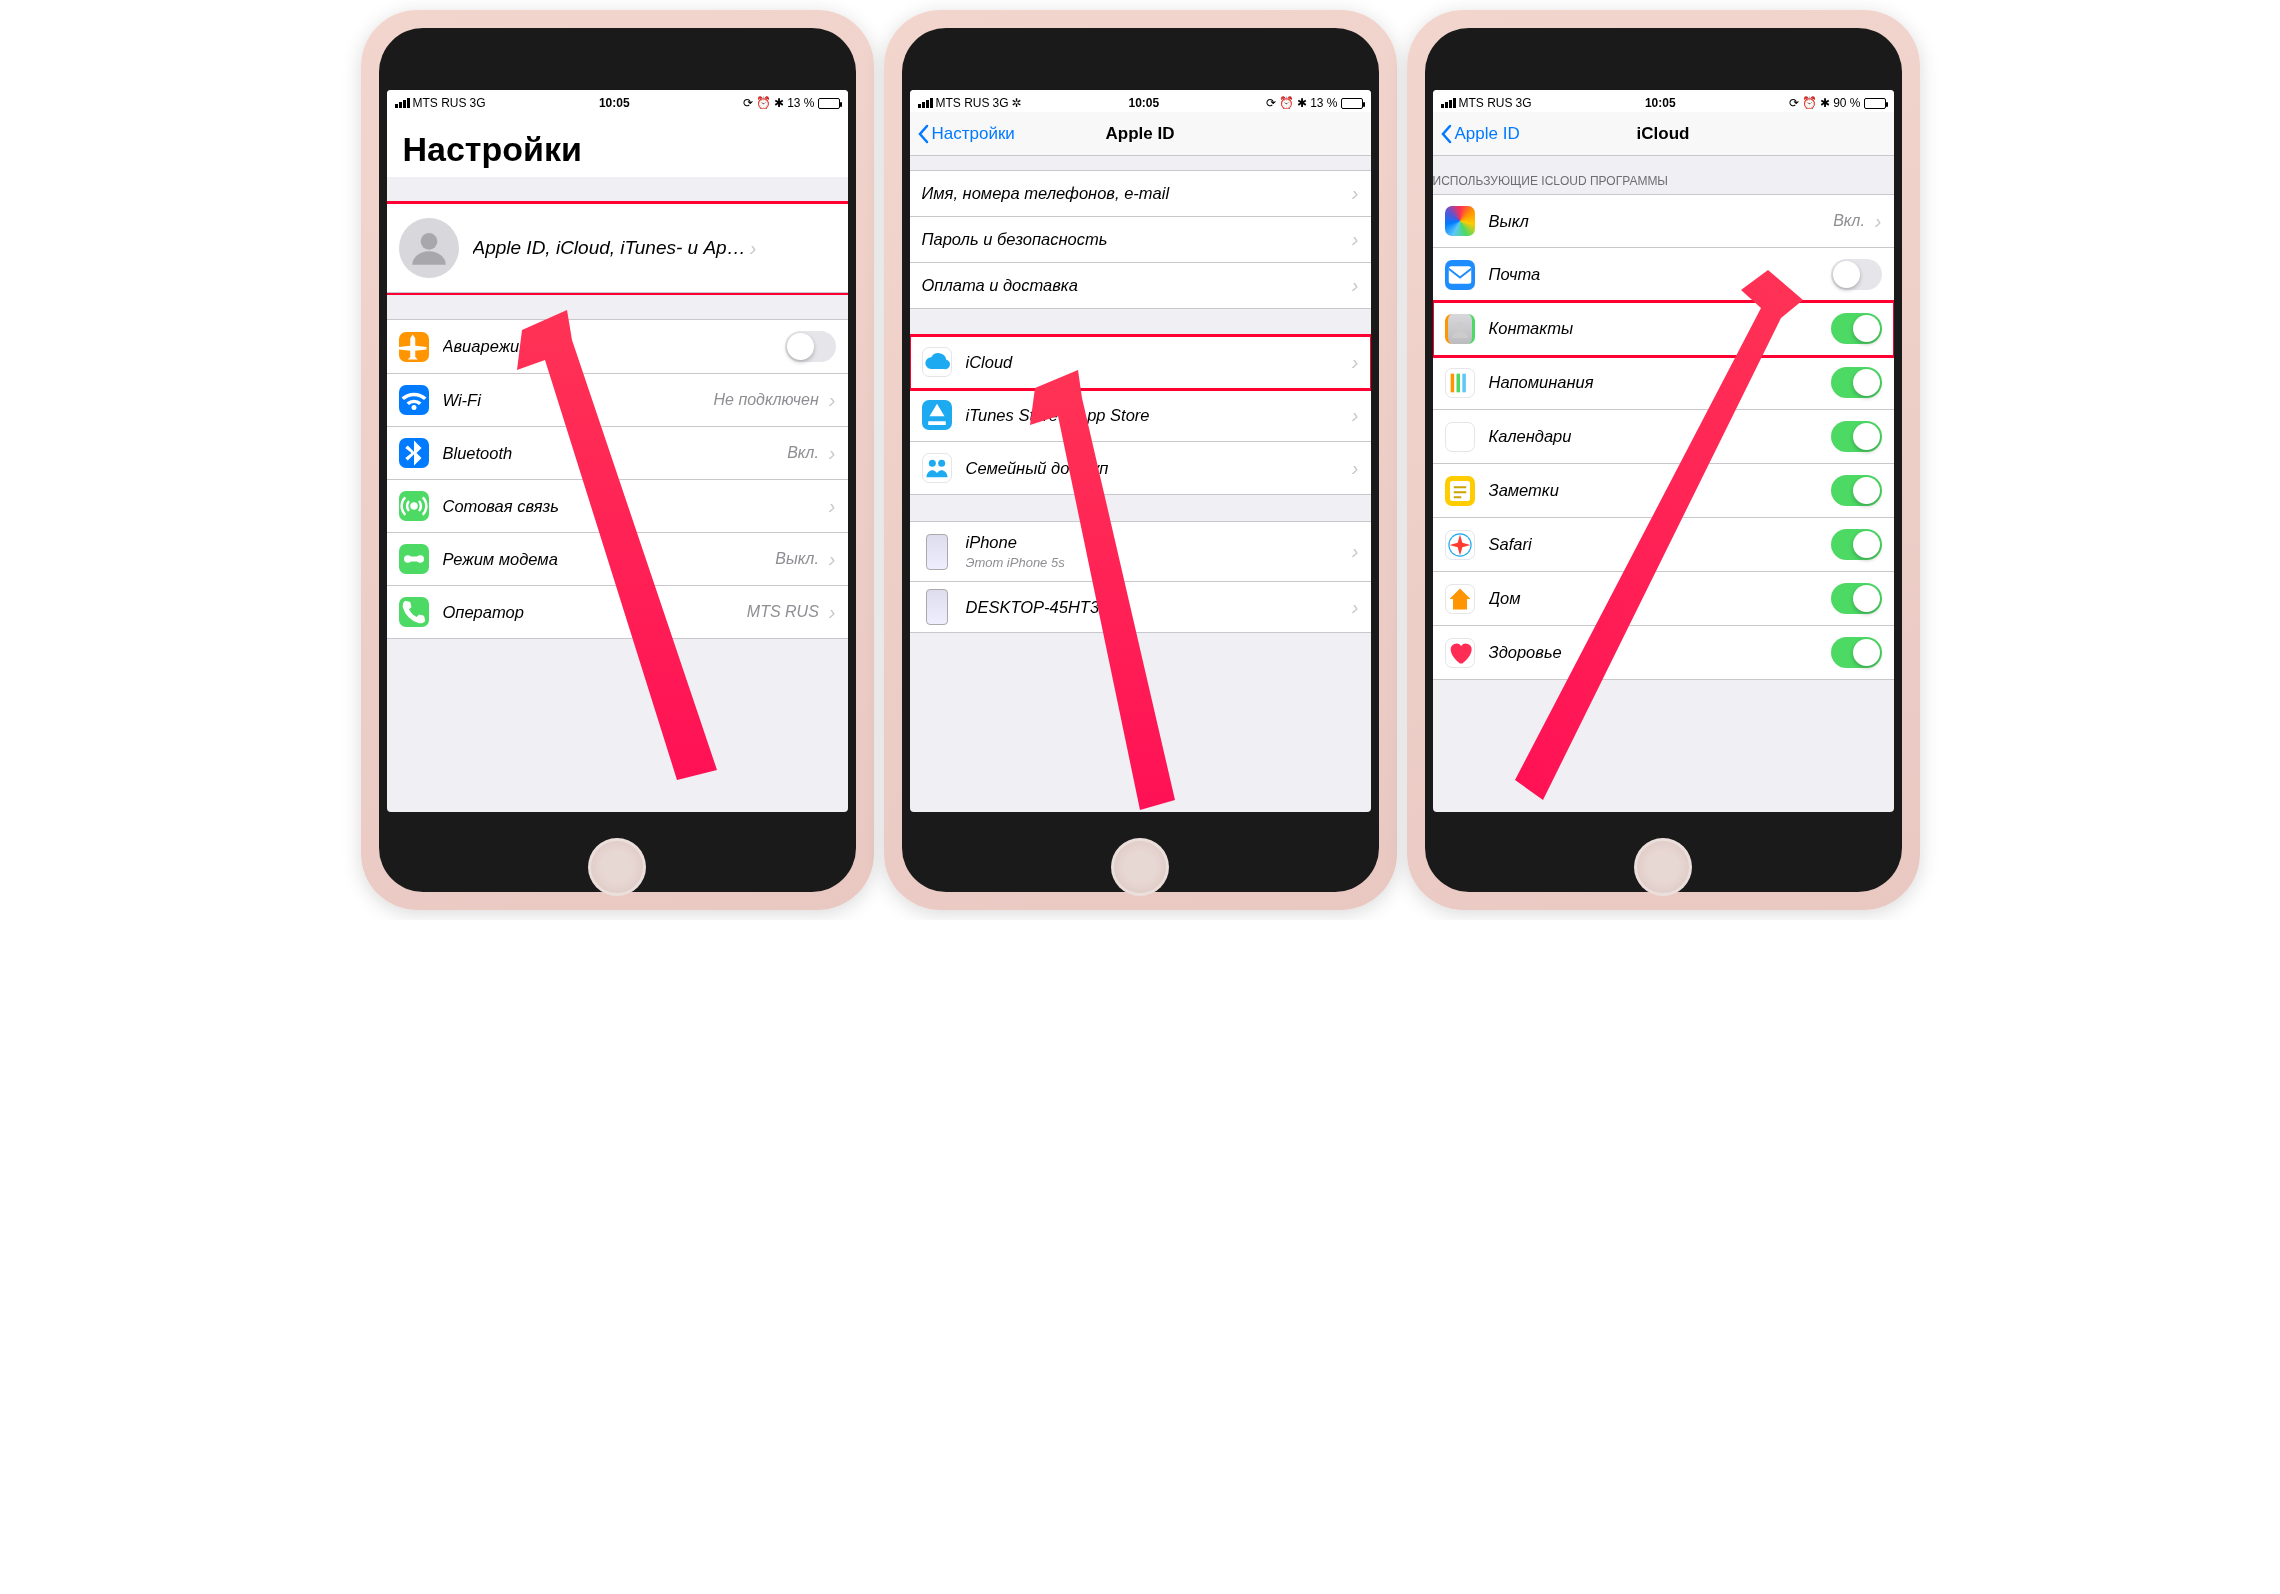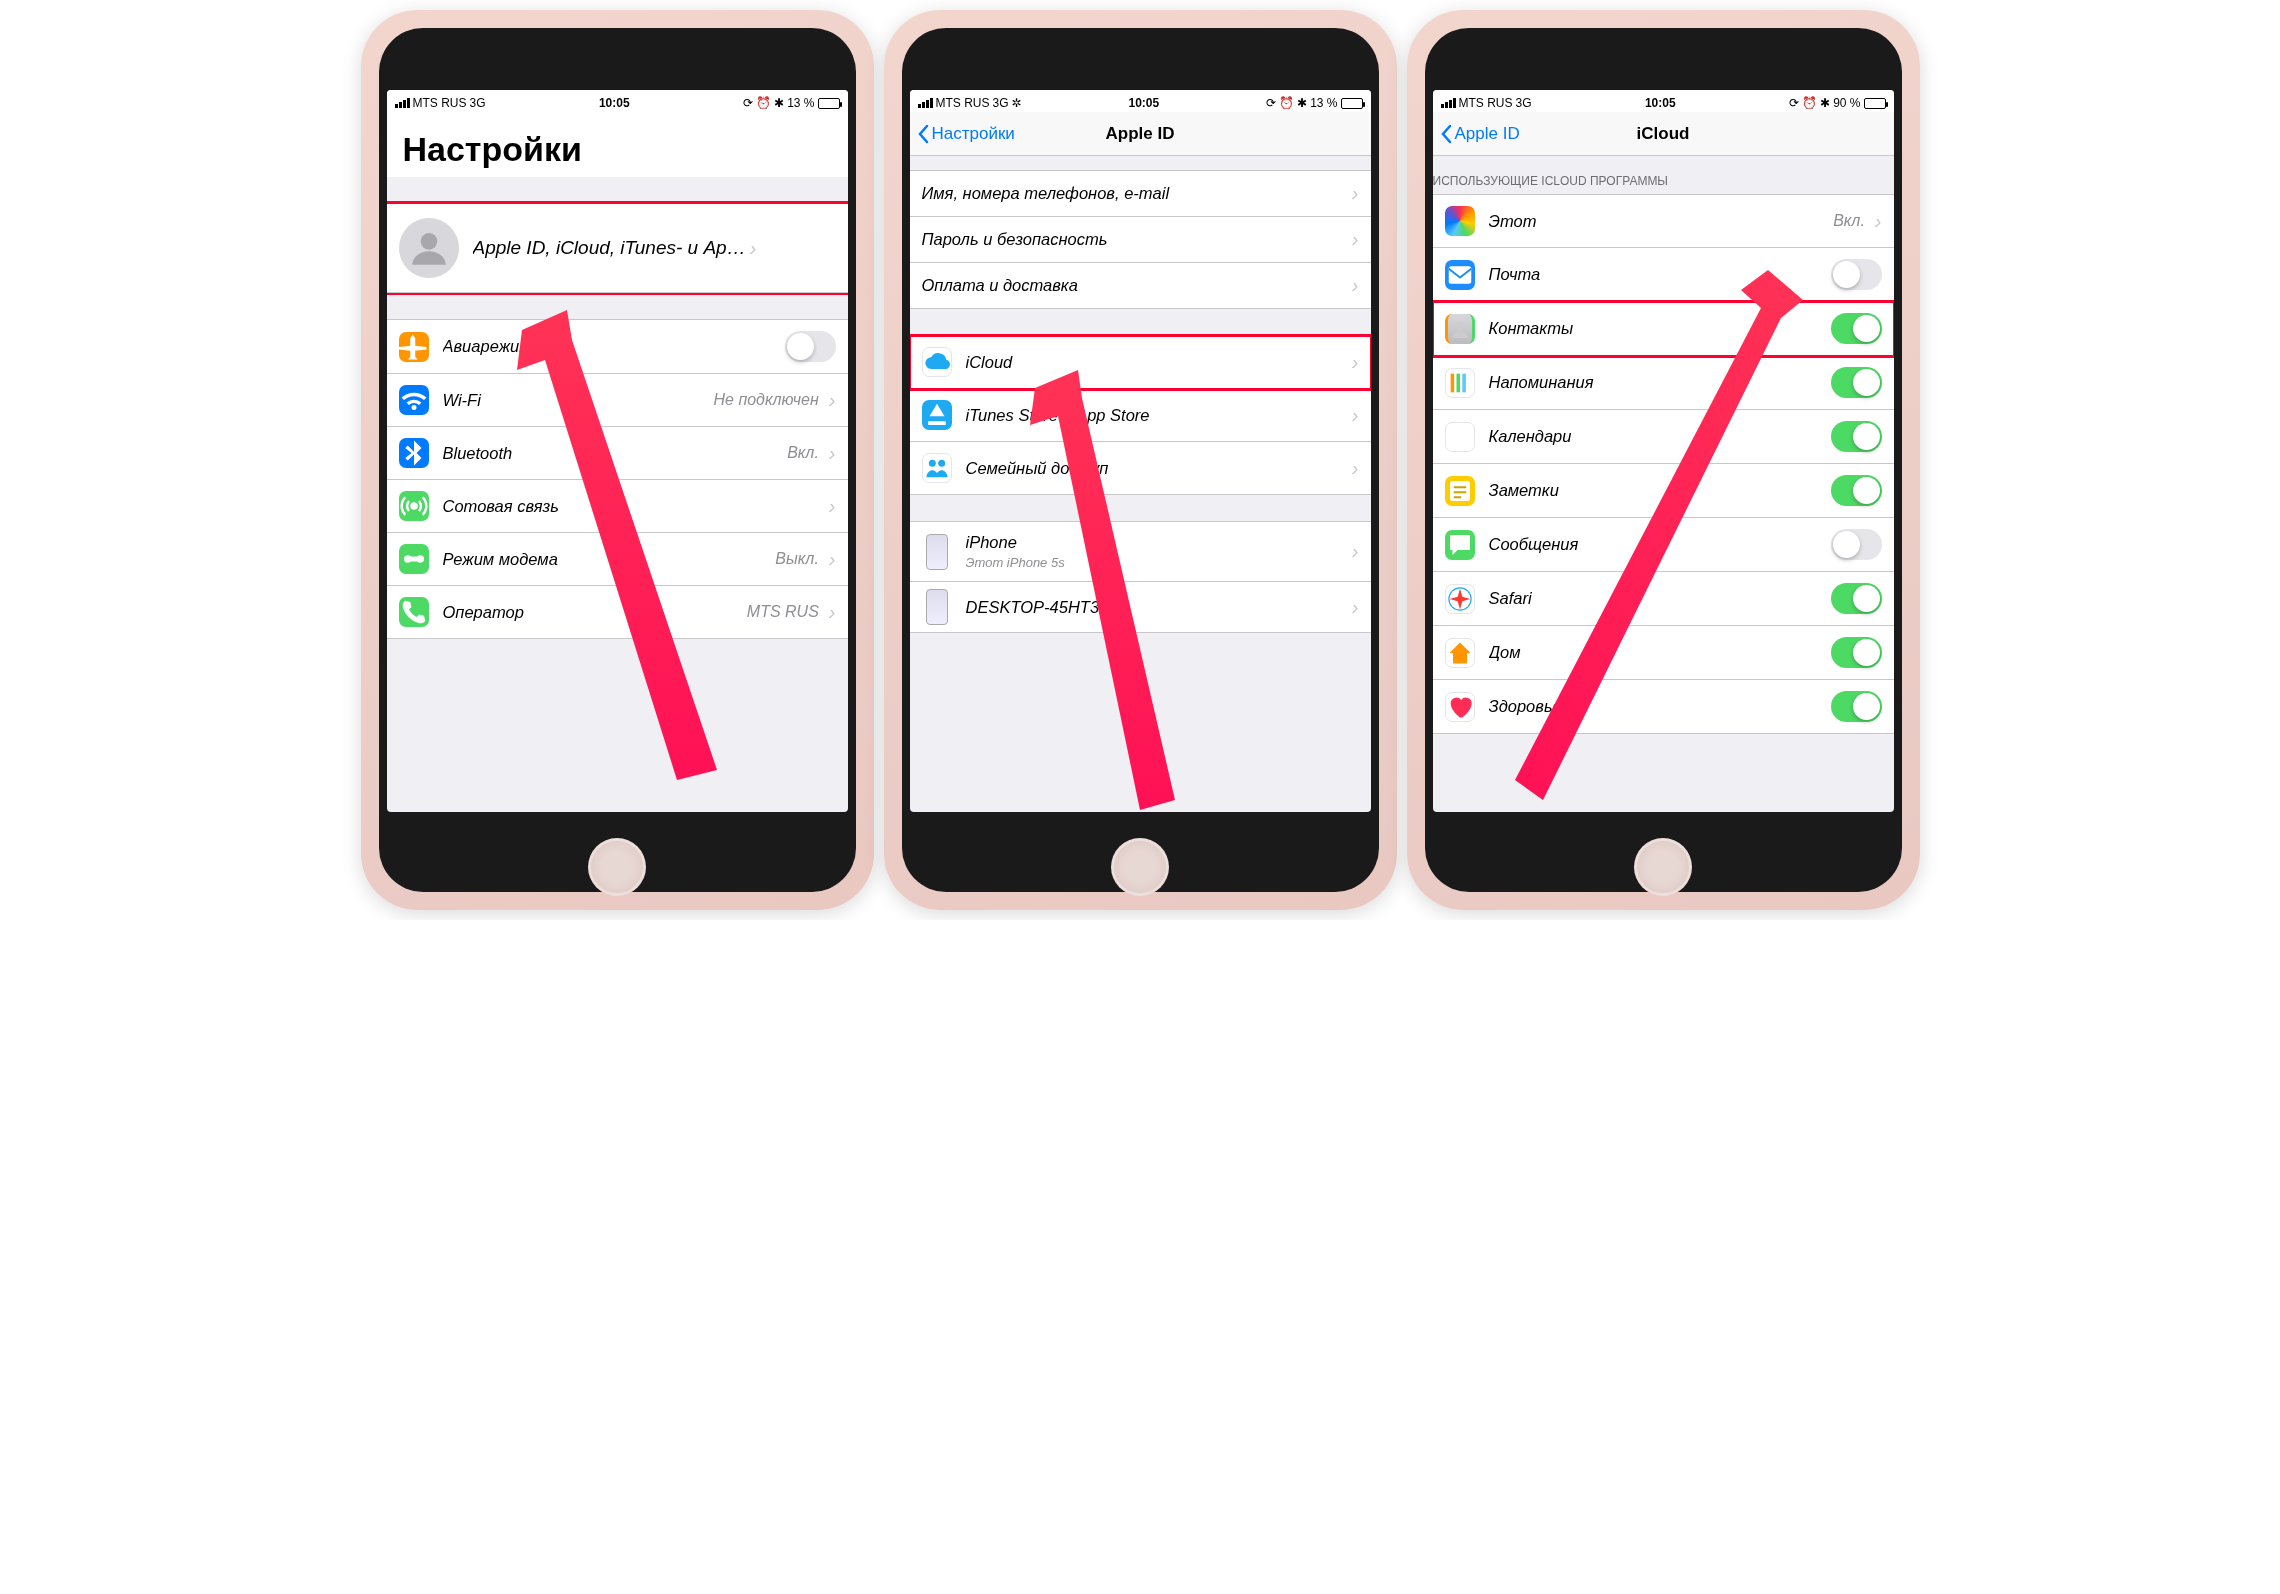--- a/index.html
+++ b/index.html
@@ -333,21 +333,21 @@
               </svg>
           <span>Apple ID</span>
         </div>
         <span class="nav-title">iCloud</span>
       </div>
       <div class="scroll">
         <div class="group-header">ИСПОЛЬЗУЮЩИЕ ICLOUD ПРОГРАММЫ</div>
         <div class="list" id="p3-rows">
               <div class="cell">
                 <div class="icon photos-ico"></div>
-                <div class="label">Этот</div>
+                <div class="label">Выкл</div>
                 <div class="value">Вкл.</div>
                 <span class="chevron">›</span>
               </div>
               <div class="cell">
                 <div class="icon" style="background: rgb(28, 140, 255);">
                   <svg viewBox="0 0 24 24" fill="#fff">
                     <rect x="3" y="5" width="18" height="14" rx="2"></rect>
                     <path d="M3 7l9 7 9-7" stroke="#1c8cff" stroke-width="1.5" fill="none"></path>
                   </svg>
                 </div>
@@ -384,29 +384,20 @@
               </div>
               <div class="cell">
                 <div class="icon" style="background: rgb(255, 204, 0);">
                   <svg viewBox="0 0 24 24" fill="#fff">
                     <rect x="4" y="4" width="16" height="16" rx="2"></rect>
                     <path d="M7 9h10M7 13h10M7 17h6" stroke="#c9a500" stroke-width="1.5"></path>
                   </svg>
                 </div>
                 <div class="label">Заметки</div>
                 <div class="toggle on"></div>
-              </div>
-              <div class="cell">
-                <div class="icon" style="background: rgb(76, 217, 100);">
-                  <svg viewBox="0 0 24 24" fill="#fff">
-                    <path d="M4 4h16v12H10l-4 4V16H4z"></path>
-                  </svg>
-                </div>
-                <div class="label">Сообщения</div>
-                <div class="toggle off"></div>
               </div>
               <div class="cell">
                 <div class="icon" style="background: rgb(255, 255, 255); border: 1px solid rgb(229, 229, 234);">
                   <svg viewBox="0 0 24 24">
                     <circle cx="12" cy="12" r="10" fill="#1eaaf1"></circle>
                     <circle cx="12" cy="12" r="9" fill="#fff"></circle>
                     <path d="M12 3l2 7 7 2-7 2-2 7-2-7-7-2 7-2z" fill="#ff3b30"></path>
                   </svg>
                 </div>
                 <div class="label">Safari</div>

